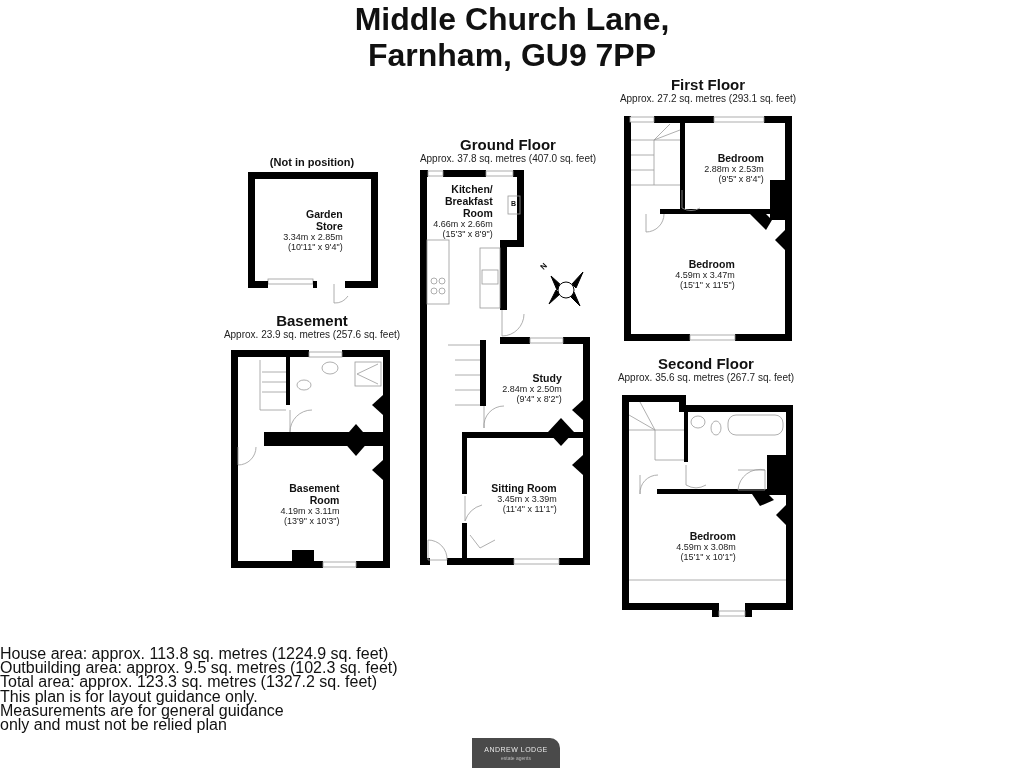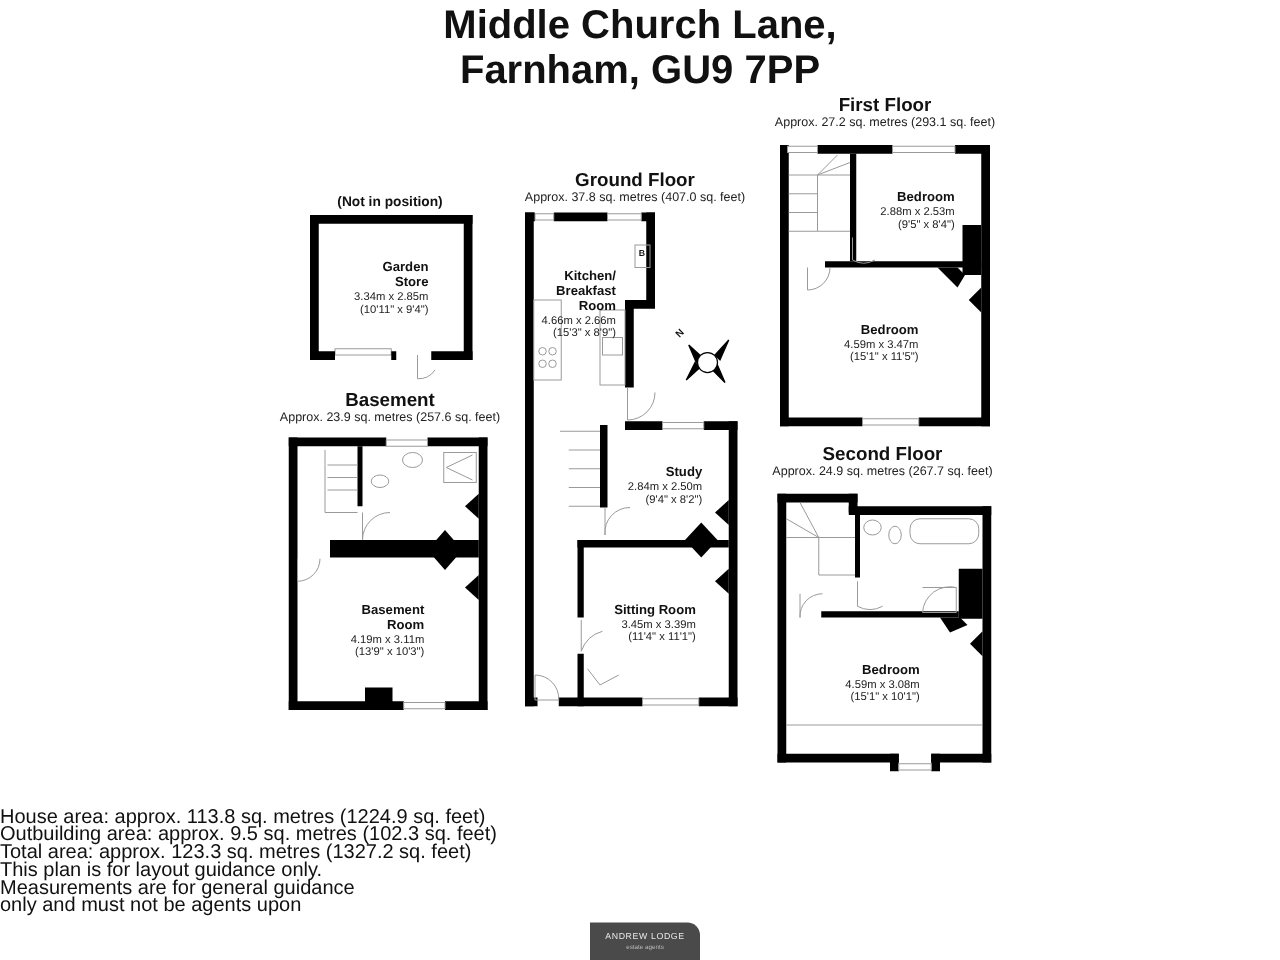--- a/index.html
+++ b/index.html
@@ -188,21 +188,21 @@
   <div class="room-name">Basement</div>
   <div class="room-name">Room</div>
   <div class="room-dim">4.19m x 3.11m</div>
   <div class="room-dim">(13'9" x 10'3")</div>
 </div>
 
 <div class="floor-label" style="left:408px;top:136px;width:200px;">
   <div class="floor-name">Ground Floor</div>
   <div class="floor-area">Approx. 37.8 sq. metres (407.0 sq. feet)</div>
 </div>
-<div class="room-label" style="left:463px;top:183px;margin-top:32px;">
+<div class="room-label" style="left:463px;top:183px;">
   <div class="room-name">Kitchen/</div>
   <div class="room-name">Breakfast</div>
   <div class="room-name">Room</div>
   <div class="room-dim">4.66m x 2.66m</div>
   <div class="room-dim">(15'3" x 8'9")</div>
 </div>
 <div style="position:absolute;left:511px;top:200px;font-size:7px;font-weight:bold;">B</div>
 <div style="position:absolute;left:541px;top:262px;font-size:8px;font-weight:bold;transform:rotate(-45deg);">N</div>
 <div class="room-label" style="left:532px;top:372px;">
   <div class="room-name">Study</div>
@@ -225,31 +225,31 @@
   <div class="room-dim">(9'5" x 8'4")</div>
 </div>
 <div class="room-label" style="left:705px;top:258px;">
   <div class="room-name">Bedroom</div>
   <div class="room-dim">4.59m x 3.47m</div>
   <div class="room-dim">(15'1" x 11'5")</div>
 </div>
 
 <div class="floor-label" style="left:606px;top:355px;width:200px;">
   <div class="floor-name">Second Floor</div>
-  <div class="floor-area">Approx. 24.9 sq. metres (267.7 sq. feet)</div>
+  <div class="floor-area">Approx. 35.6 sq. metres (267.7 sq. feet)</div>
 </div>
 <div class="room-label" style="left:706px;top:530px;">
   <div class="room-name">Bedroom</div>
   <div class="room-dim">4.59m x 3.08m</div>
   <div class="room-dim">(15'1" x 10'1")</div>
 </div>
 
 <div class="footer" style="top:647px;">House area: approx. 113.8 sq. metres (1224.9 sq. feet)</div>
 <div class="footer" style="top:661px;">Outbuilding area: approx. 9.5 sq. metres (102.3 sq. feet)</div>
 <div class="footer" style="top:675px;">Total area: approx. 123.3 sq. metres (1327.2 sq. feet)</div>
 <div class="footer" style="top:690px;">This plan is for layout guidance only.</div>
 <div class="footer" style="top:704px;">Measurements are for general guidance</div>
-<div class="footer" style="top:718px;">only and must not be agents upon</div>
+<div class="footer" style="top:718px;">only and must not be relied plan</div>
 
 <div class="logo">
   <div class="l1">ANDREW LODGE</div>
   <div class="l2">estate agents</div>
 </div>
 
 </body></html>

